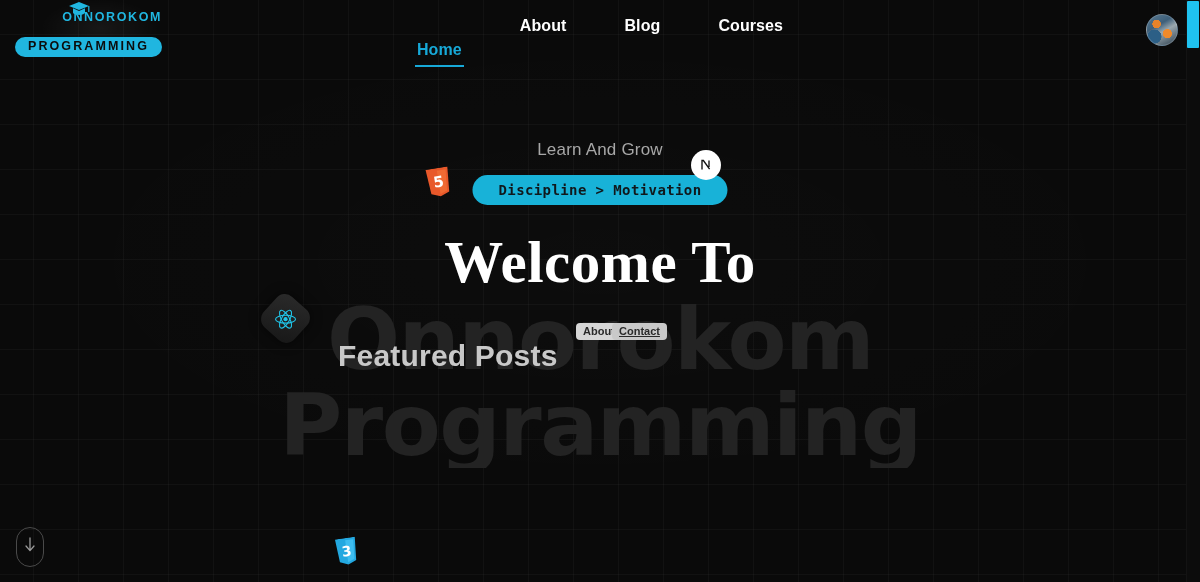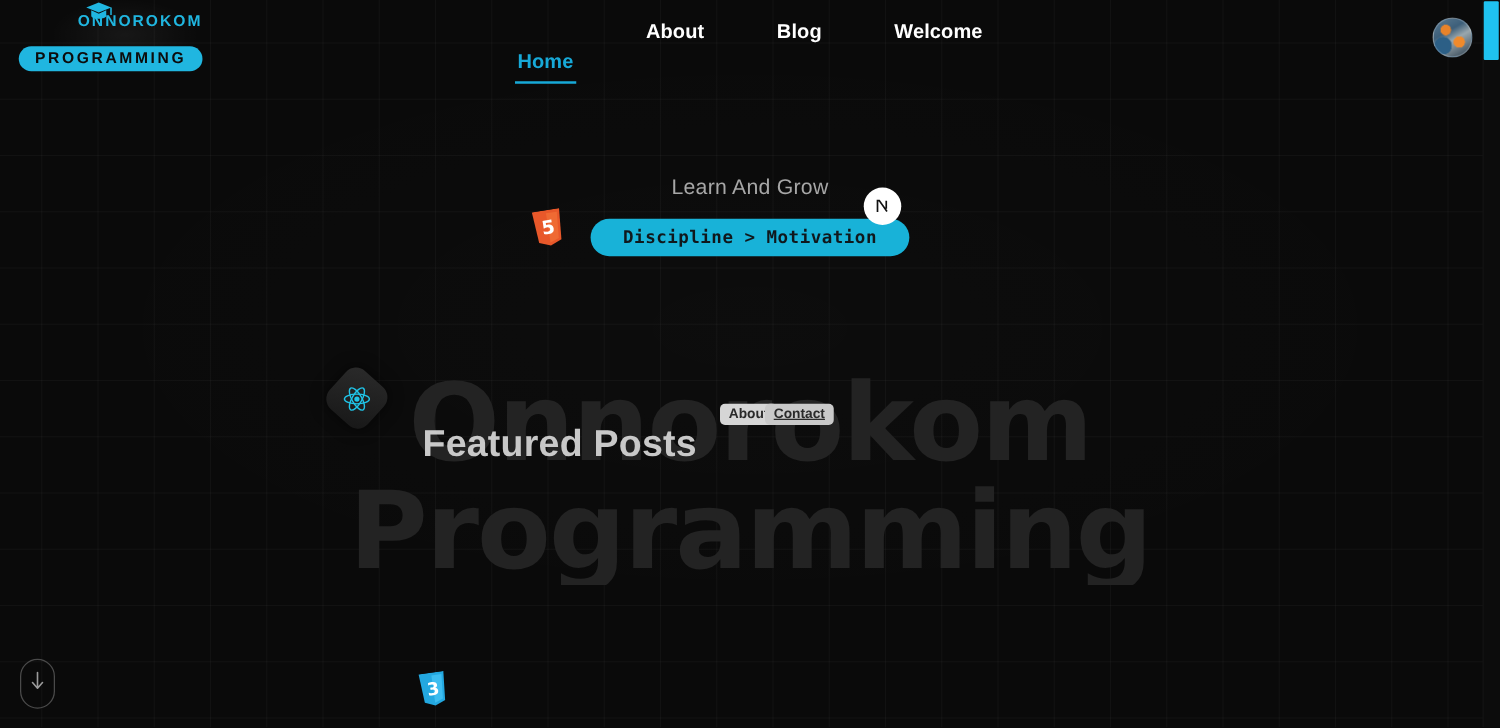--- a/index.html
+++ b/index.html
@@ -200,38 +200,39 @@
       </svg>
     </span>
     <span class="brand-top">ONNOROKOM</span>
     <span class="brand-pill">PROGRAMMING</span>
   </a>
 
   <nav id="main-nav">
     <a class="nav-link active">Home</a>
     <a class="nav-link">About</a>
     <a class="nav-link">Blog</a>
-    <a class="nav-link">Welcome</a>
+    <a class="nav-link">Courses</a>
   </nav>
 
   <div id="user-avatar"></div>
 </header>
 
 <div id="behind-layer">
   <div id="featured-posts-ghost">Featured Posts</div>
   <a id="ghost-link-about" class="ghost-link">About</a>
   <a id="ghost-link-contact" class="ghost-link">Contact</a>
 </div>
 
 <section id="hero">
 
   <div id="hero-tagline-pill">Discipline &gt; Motivation</div>
 
   <div id="hero-eyebrow">Learn And Grow</div>
 
+  <h1 id="hero-welcome">Welcome To</h1>
 
   <div id="hero-headline-wrap">
     <span id="hero-headline">Onnorokom Programming</span>
   </div>
 
   <div class="float-logo" id="logo-html5">
     <svg width="24" height="29" viewBox="0 0 24 29">
       <path d="M1 0 L23 0 L21 25 L12 28.5 L3 25 Z" fill="#e8582a"></path>
       <path d="M12 2.5 L20.8 2.5 L19.1 23.6 L12 26.2 Z" fill="#ef6a33"></path>
       <text x="12" y="19" font-family="DejaVu Sans, sans-serif" font-size="15" font-weight="bold" fill="#ffffff" text-anchor="middle">5</text>

